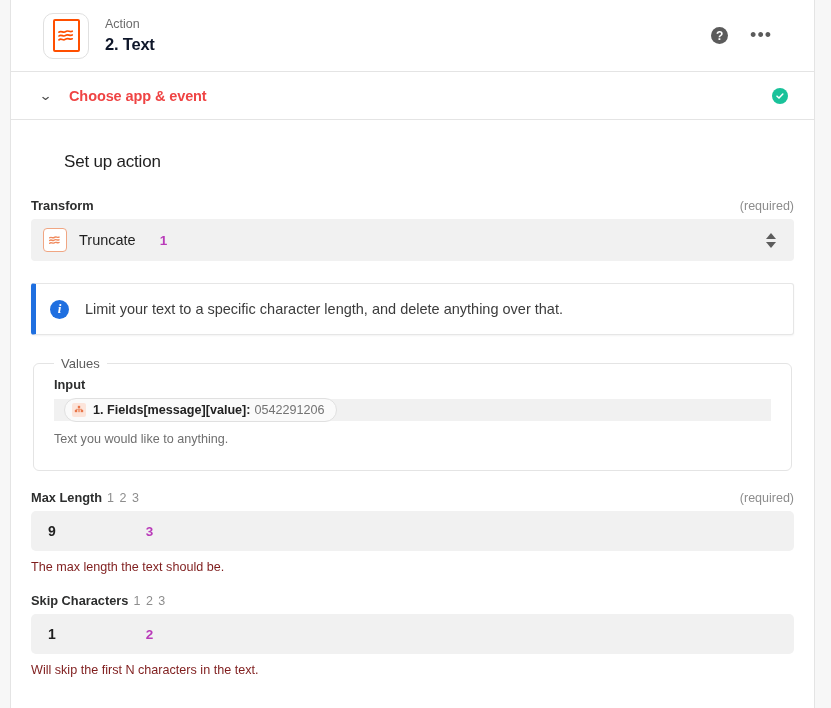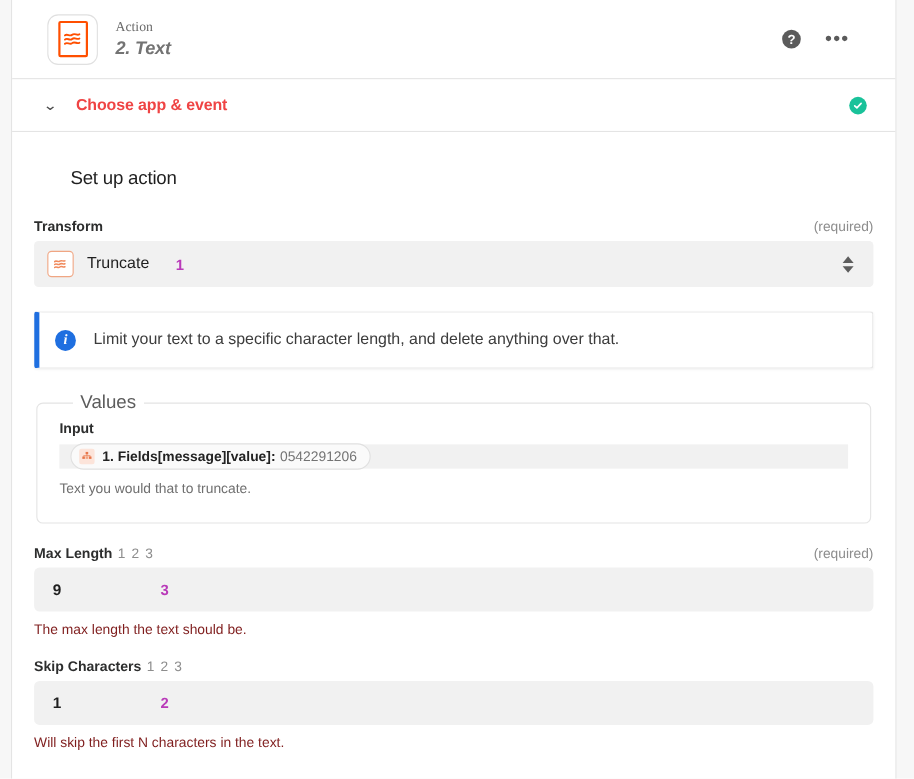--- a/index.html
+++ b/index.html
@@ -53,28 +53,26 @@
     width: 27px; height: 33px;
     border: 2px solid #ff4f00;
     border-radius: 2px;
     display: flex; align-items: center; justify-content: center;
   }
   .header-text { margin-left: 16px; line-height: 1.15; }
   .header-eyebrow {
     font-size: 12.5px;
     color: #6b6b6b;
     margin-bottom: 3px;
-    font-family: Liberation Serif, serif;
   }
   .header-title {
     font-size: 16.5px;
     font-weight: bold;
-    color: #737373;
+    color: #0f172a;
     letter-spacing: -0.2px;
-    font-style: italic;
   }
   .header-actions {
     margin-left: auto;
     display: flex; align-items: center; gap: 22px;
     padding-right: 24px;
   }
   .help-icon {
     width: 17px; height: 17px;
     border-radius: 50%;
     background: #5b5b5b;
@@ -196,22 +194,22 @@
   }
 
   
   .values-fieldset {
     margin-top: 21px;
     border: 1px solid #e4e4e4;
     border-radius: 6px;
     padding: 0 20px 24px 20px;
   }
   .values-fieldset > legend {
-    font-size: 17px; color: #5c5c5c;
-    padding: 0 7px; margin-left: 12px;
+    font-size: 13px; color: #5c5c5c;
+    padding: 0 7px; 
   }
   .sub-label {
     font-size: 12.8px; font-weight: bold; color: #2d2e2e;
     margin: 6px 0 7px 0;
   }
   .token-input {
     height: 22px;
     background: #f1f1f1;
     border-radius: 0;
     display: flex; align-items: center;
@@ -338,21 +336,21 @@
                 <rect x="1" y="6" width="2.8" height="2.6" fill="#e8764a"></rect>
                 <rect x="4.6" y="6" width="2.8" height="2.6" fill="#f2a481"></rect>
                 <rect x="8.2" y="6" width="2.8" height="2.6" fill="#e8764a"></rect>
                 <path d="M6 3.6 V5.2 M2.4 6 V5.2 H9.6 V6" fill="none" stroke="#e8764a" stroke-width="0.9"></path>
               </svg>
             </span>
             <span class="token-key">1. Fields[message][value]:</span>
             <span class="token-val">0542291206</span>
           </span>
         </div>
-        <div class="helper">Text you would that to truncate.</div>
+        <div class="helper">Text you would like to anything.</div>
       </fieldset>
 
       <div class="field-block">
         <div class="field-label-row">
           <span class="field-label">Max Length</span>
           <span class="type-hint">1 2 3</span>
           <span class="required">(required)</span>
         </div>
         <div class="text-input">
           <span class="val">9</span>

